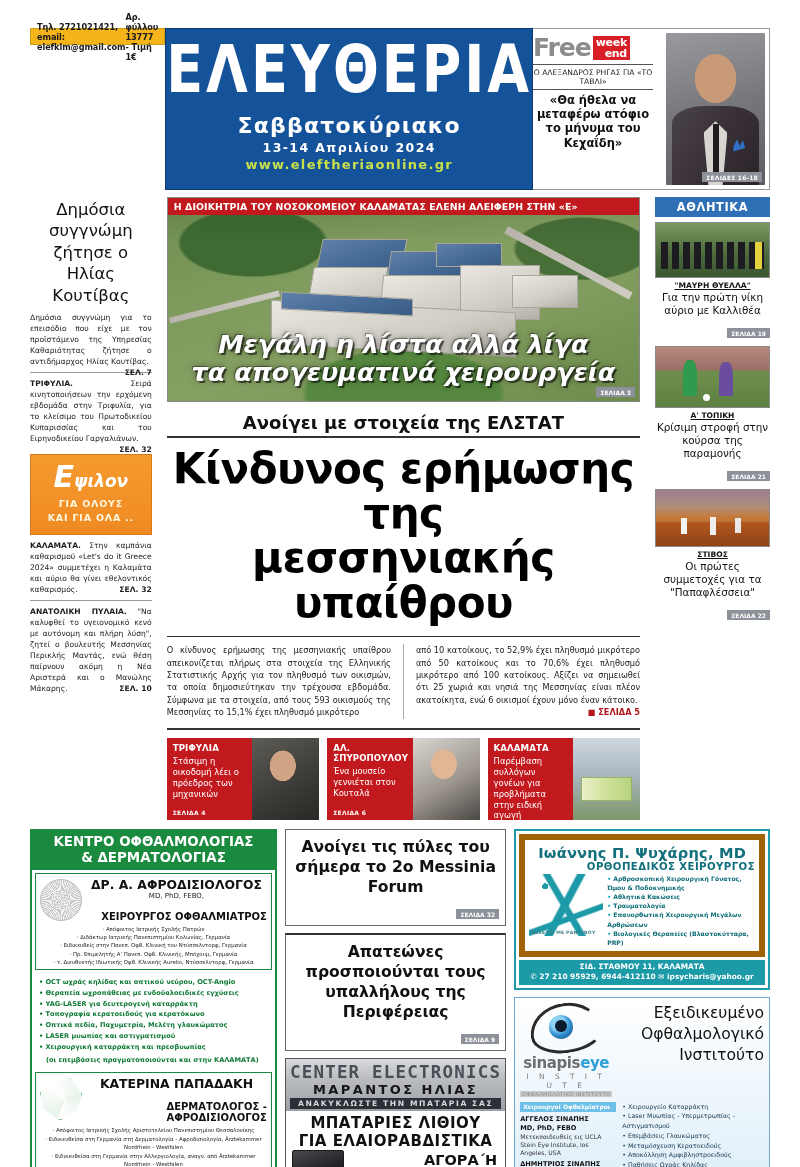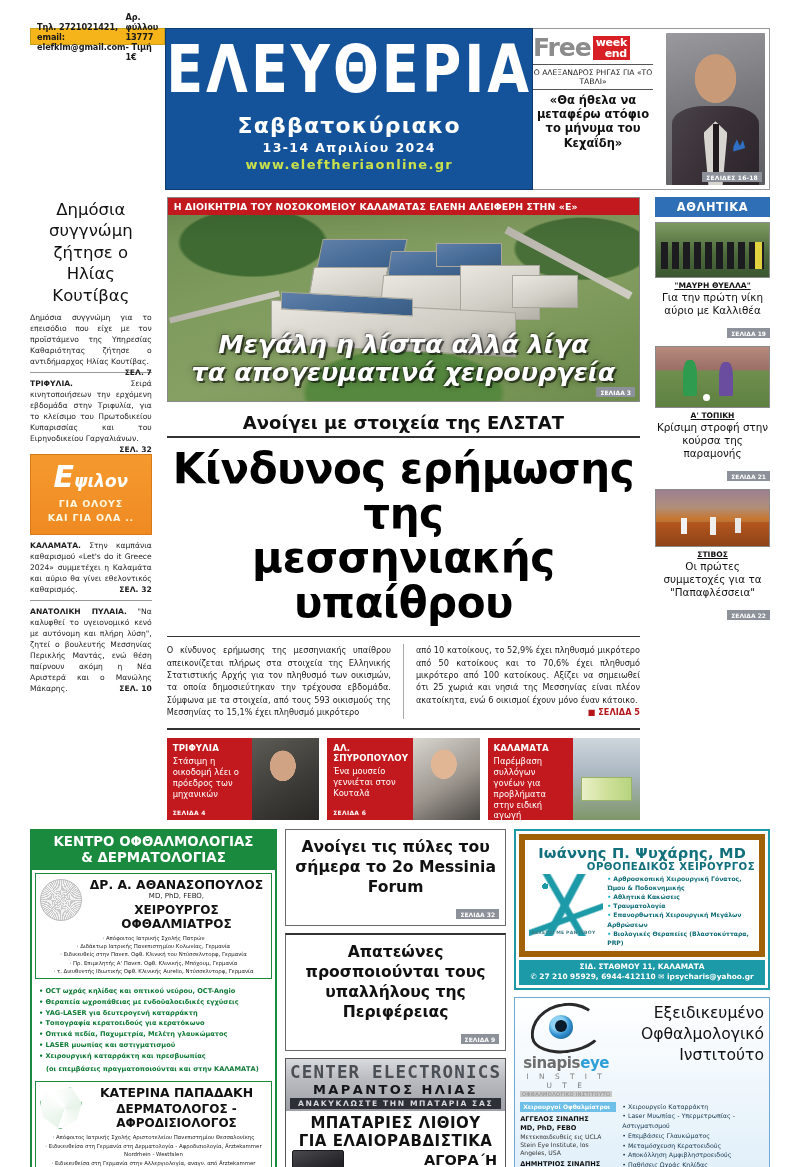--- a/index.html
+++ b/index.html
@@ -181,21 +181,21 @@
 
   
   .oft-ad { border: 2px solid #1a8a3e; background: #fff; }
   .oft-title {
     background: #1a8a3e; color: #fff; text-align: center; font-size: 13.4px; font-weight: bold;
     line-height: 1.18; padding: 3px 2px 4px;
   }
   .oft-inner { border: 1.5px solid #1a8a3e; margin: 3px; padding: 3px 4px; }
   .oft-doc { text-align: center; font-size: 12.4px; font-weight: bold; color: #111; }
   .oft-cred { text-align: center; font-size: 7px; color: #222; line-height: 1.3; }
-  .oft-role { text-align: center; font-size: 12px; font-weight: bold; color: #111; margin-top: 2px; }
+  .oft-role { text-align: right; font-size: 10px; font-weight: bold; color: #111; margin-top: 10px; }
   .oft-lines { text-align: center; font-size: 5.4px; color: #222; line-height: 1.55; margin-top: 3px; }
   .oft-bullets { padding: 4px 5px 4px 7px; }
   .oft-bullets li { list-style: none; font-size: 6.6px; font-weight: bold; color: #0f7a36; line-height: 1.62; }
   .oft-bullets li::before { content: "• "; color: #0f7a36; }
   .oft-note { font-size: 6.6px; font-weight: bold; color: #0f7a36; padding: 0 5px 4px 14px; line-height: 1.4; }
   .derm-logo { float: left; width: 42px; height: 42px; margin: 2px 4px 0 0; position: relative; }
   .derm-logo .leaf { position:absolute; inset:0;
     background: conic-gradient(from 200deg at 60% 50%, #e7f3e9 0deg, #fff 120deg, #e7f3e9 240deg, #fff 360deg);
     clip-path: polygon(18% 8%, 74% 0, 100% 36%, 88% 78%, 48% 100%, 8% 72%, 0 34%);
     border: 1px solid #7ab98c; }
@@ -464,21 +464,21 @@
 
     <div class="ads-left">
       <div class="oft-ad">
         <div class="oft-title">
           <div>ΚΕΝΤΡΟ ΟΦΘΑΛΜΟΛΟΓΙΑΣ</div>
           <div>&amp; ΔΕΡΜΑΤΟΛΟΓΙΑΣ</div>
         </div>
 
         <div class="oft-inner">
           <div class="eye-logo"></div>
-          <div class="oft-doc">ΔΡ. Α. ΑΘΑΝΑΣΟΠΟΥΛΟΣ</div>
+          <div class="oft-doc">ΔΡ. Α. ΑΦΡΟΔΙΣΙΟΛΟΓΟΣ</div>
           <div class="oft-cred">MD, PhD, FEBO,</div>
           <div class="oft-role">ΧΕΙΡΟΥΡΓΟΣ ΟΦΘΑΛΜΙΑΤΡΟΣ</div>
           <div style="clear:both"></div>
           <div class="oft-lines">
             <div>· Απόφοιτος Ιατρικής Σχολής Πατρών</div>
             <div>· Διδάκτωρ Ιατρικής Πανεπιστημίου Κολωνίας, Γερμανία</div>
             <div>· Ειδικευθείς στην Πανεπ. Οφθ. Κλινική του Ντύσσελντορφ, Γερμανία</div>
             <div>· Πρ. Επιμελητής Α' Πανεπ. Οφθ. Κλινικής, Μπόχουμ, Γερμανία</div>
             <div>· τ. Διευθυντής Ιδιωτικής Οφθ. Κλινικής Aurelio, Ντύσσελντορφ, Γερμανία</div>
           </div>

